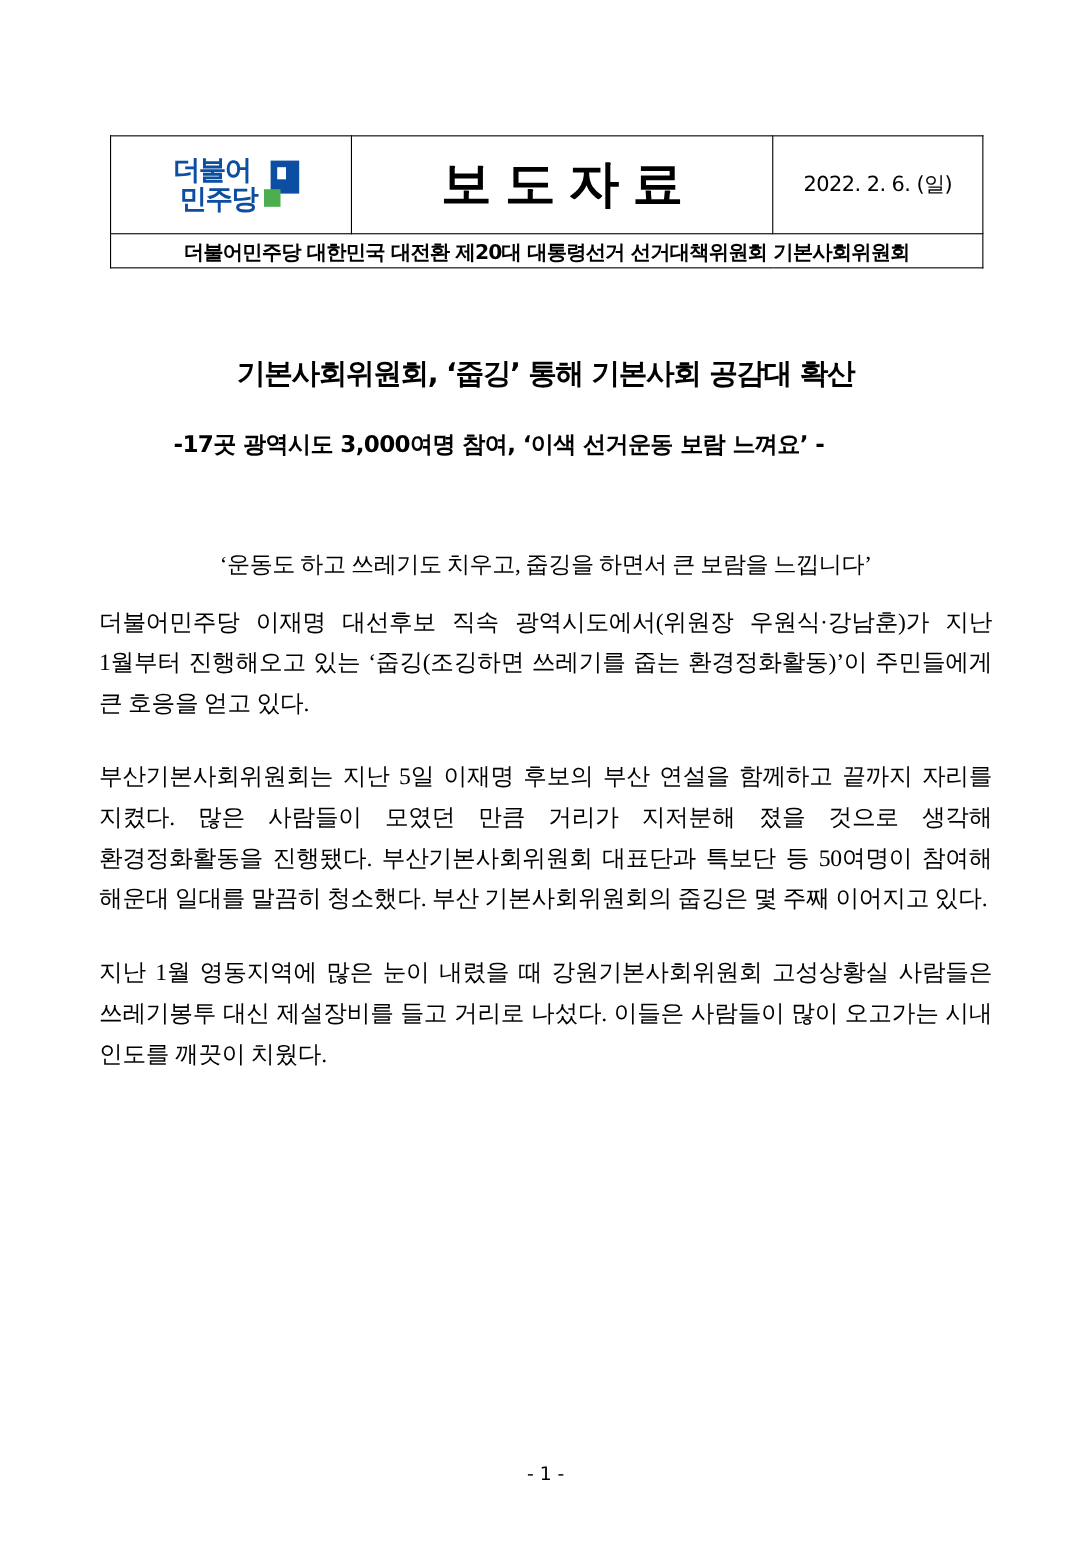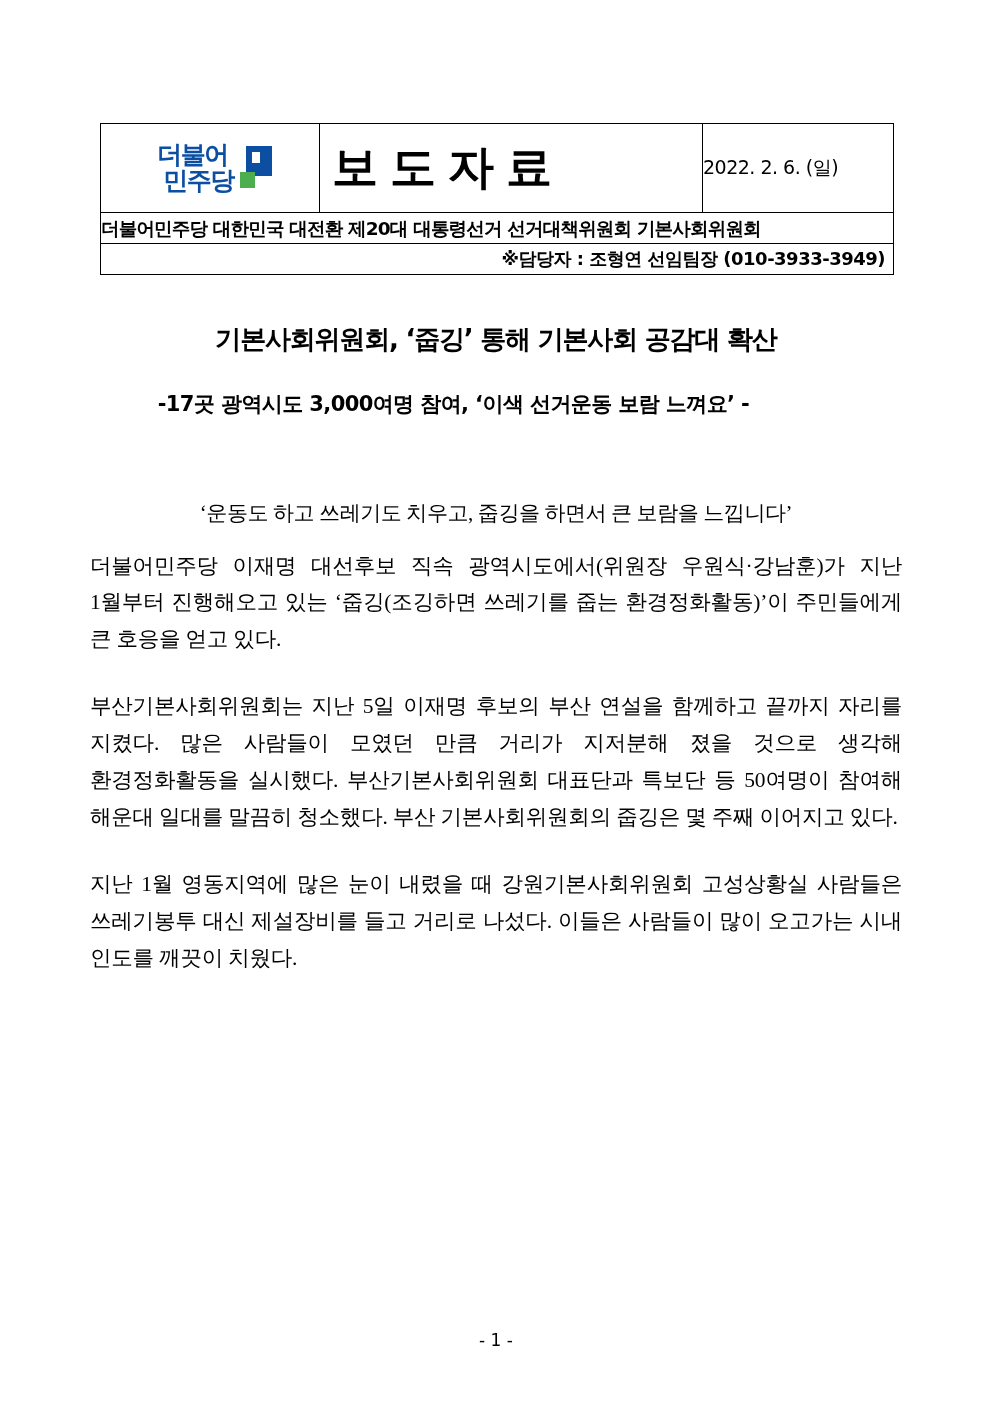--- a/index.html
+++ b/index.html
@@ -42,25 +42,26 @@
     padding: 0;
   }
   .cell-logo {
     width: 218px;
     height: 88px;
     text-align: center;
   }
   .cell-title {
     width: 382px;
     height: 88px;
+    text-align: center;
   }
   .cell-date {
     width: 190px;
     height: 88px;
-    text-align: left;
+    text-align: center;
   }
 
   
   .logo-box {
     display: flex;
     align-items: center;
     justify-content: center;
     gap: 6px;
     padding: 4px 0;
   }
@@ -117,20 +118,21 @@
     color: #000;
   }
   .doc-date {
     font-family: "DejaVu Sans", sans-serif;
     font-size: 19px;
     letter-spacing: -0.5px;
   }
 
   .cell-org {
     height: 30px;
+    text-align: center;
     font-family: "DejaVu Sans", sans-serif;
     font-weight: bold;
     font-size: 18.5px;
     letter-spacing: -0.8px;
   }
   .cell-contact {
     height: 30px;
     text-align: right;
     font-family: "DejaVu Sans", sans-serif;
     font-weight: bold;
@@ -225,32 +227,29 @@
         <td class="cell-title">
           <div class="doc-title">보도자료</div>
         </td>
         <td class="cell-date">
           <div class="doc-date">2022. 2. 6. (일)</div>
         </td>
       </tr>
       <tr>
         <td class="cell-org" colspan="3">더불어민주당 대한민국 대전환 제20대 대통령선거 선거대책위원회 기본사회위원회</td>
       </tr>
-      <tr>
-        <td class="cell-contact" colspan="3">※담당자 : 조형연 선임팀장 (010-3933-3949)</td>
-      </tr>
     </tbody>
       </table>
   </div>
 
   <div class="headline">기본사회위원회, ‘줍깅’ 통해 기본사회 공감대 확산</div>
   <div class="subheadline">-17곳 광역시도 3,000여명 참여, ‘이색 선거운동 보람 느껴요’ -</div>
 
   <div class="body-wrap">
     <div class="lead">‘운동도 하고 쓰레기도 치우고, 줍깅을 하면서 큰 보람을 느낍니다’</div>
     <p class="para">더불어민주당 이재명 대선후보 직속 광역시도에서(위원장 우원식·강남훈)가 지난 1월부터 진행해오고 있는 ‘줍깅(조깅하면 쓰레기를 줍는 환경정화활동)’이 주민들에게 큰 호응을 얻고 있다.</p>
-    <p class="para">부산기본사회위원회는 지난 5일 이재명 후보의 부산 연설을 함께하고 끝까지 자리를 지켰다. 많은 사람들이 모였던 만큼 거리가 지저분해 졌을 것으로 생각해 환경정화활동을 실시했다. 부산기본사회위원회 대표단과 특보단 등 50여명이 참여해 해운대 일대를 말끔히 청소했다. 부산 기본사회위원회의 줍깅은 몇 주째 이어지고 있다.</p>
+    <p class="para">부산기본사회위원회는 지난 5일 이재명 후보의 부산 연설을 함께하고 끝까지 자리를 지켰다. 많은 사람들이 모였던 만큼 거리가 지저분해 졌을 것으로 생각해 환경정화활동을 진행됐다. 부산기본사회위원회 대표단과 특보단 등 50여명이 참여해 해운대 일대를 말끔히 청소했다. 부산 기본사회위원회의 줍깅은 몇 주째 이어지고 있다.</p>
     <p class="para">지난 1월 영동지역에 많은 눈이 내렸을 때 강원기본사회위원회 고성상황실 사람들은 쓰레기봉투 대신 제설장비를 들고 거리로 나섰다. 이들은 사람들이 많이 오고가는 시내 인도를 깨끗이 치웠다.</p>
   </div>
 
   <div class="footer-page">- 1 -</div>
 
 </div>
 
 </body></html>

